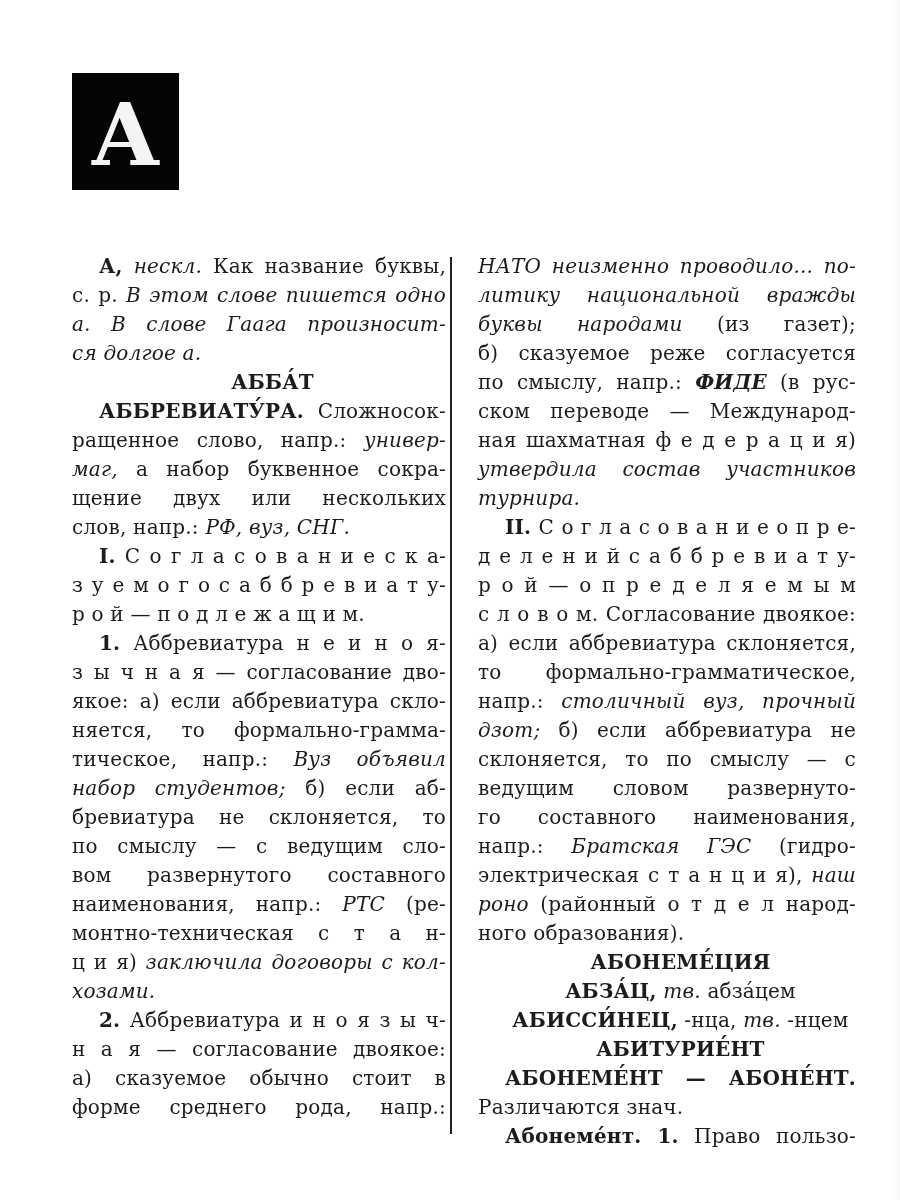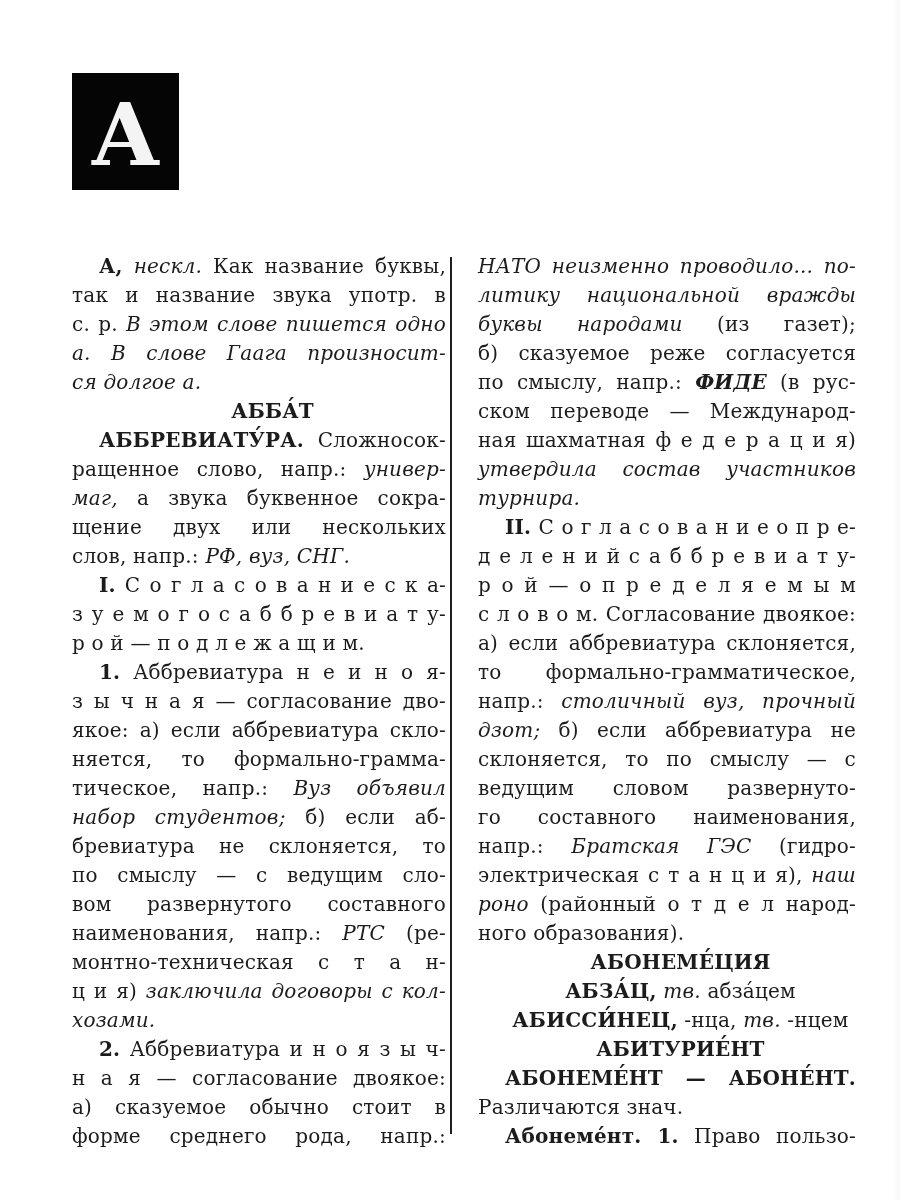--- a/index.html
+++ b/index.html
@@ -33,28 +33,27 @@
 </style>
 </head>
 <body>
 
 <div class="page">
   <div class="letter-tile">
     <span class="letter-glyph">А</span>
   </div>
   <div class="col col-left" id="col-left">
       <div class="line j ind"><span class="seg-b">А,</span><span class="seg-i"> нескл.</span><span class="seg-r"> Как название буквы,</span></div>
-      <div class="line j"><span class="seg-r">так и название звука употр. в</span></div>
       <div class="line j"><span class="seg-r">с. р. </span><span class="seg-i">В этом слове пишется одно</span></div>
       <div class="line j"><span class="seg-i">а. В слове Гаага произносит-</span></div>
       <div class="line"><span class="seg-i">ся долгое а.</span></div>
       <div class="line ind"><span class="seg-b">АББА́Т</span></div>
       <div class="line j ind"><span class="seg-b">АББРЕВИАТУ́РА.</span><span class="seg-r"> Сложносок-</span></div>
       <div class="line j"><span class="seg-r">ращенное слово, напр.: </span><span class="seg-i">универ-</span></div>
-      <div class="line j"><span class="seg-i">маг,</span><span class="seg-r"> а звука буквенное сокра-</span></div>
+      <div class="line j"><span class="seg-i">маг,</span><span class="seg-r"> а набор буквенное сокра-</span></div>
       <div class="line j"><span class="seg-r">щение двух или нескольких</span></div>
       <div class="line"><span class="seg-r">слов, напр.: </span><span class="seg-i">РФ, вуз, СНГ.</span></div>
       <div class="line j ind"><span class="seg-b">I.</span><span class="seg-r"> С о г л а с о в а н и е с к а-</span></div>
       <div class="line j"><span class="seg-r">з у е м о г о с а б б р е в и а т у-</span></div>
       <div class="line"><span class="seg-r">р о й — п о д л е ж а щ и м.</span></div>
       <div class="line j ind"><span class="seg-b">1.</span><span class="seg-r"> Аббревиатура н е и н о я-</span></div>
       <div class="line j"><span class="seg-r">з ы ч н а я — согласование дво-</span></div>
       <div class="line j"><span class="seg-r">якое: а) если аббревиатура скло-</span></div>
       <div class="line j"><span class="seg-r">няется, то формально-грамма-</span></div>
       <div class="line j"><span class="seg-r">тическое, напр.: </span><span class="seg-i">Вуз объявил</span></div>

